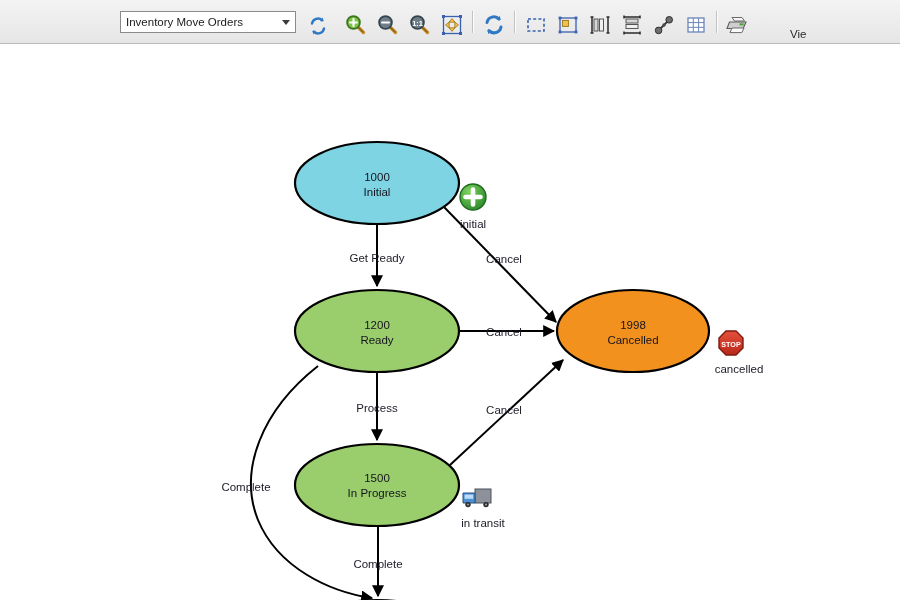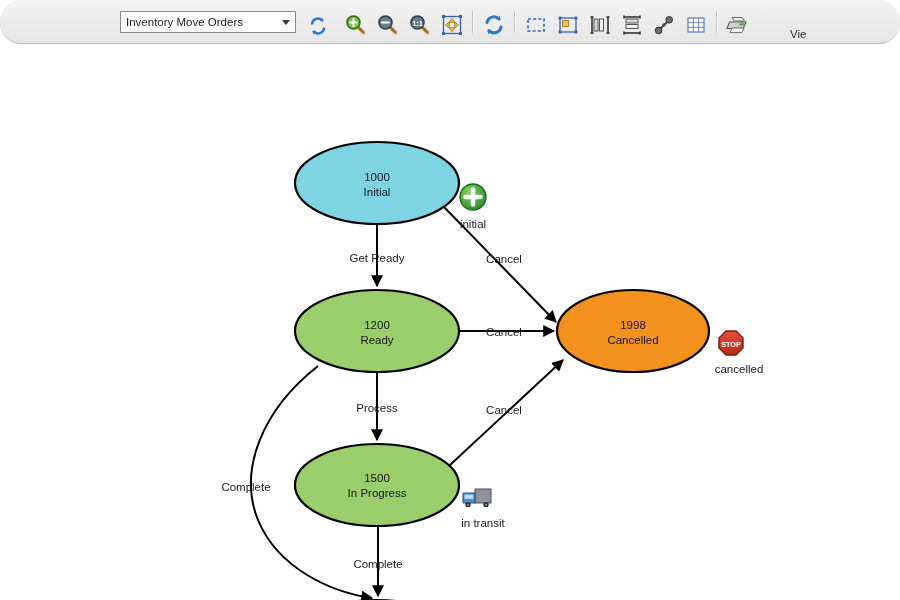--- a/index.html
+++ b/index.html
@@ -25,21 +25,20 @@
     position: absolute;
     left: 0; top: 0;
     width: 900px;
     height: 44px;
     box-sizing: border-box;
     background: linear-gradient(to bottom, #f3f3f3 0%, #ececec 55%, #e6e6e6 100%);
     border-bottom: 1px solid #b9b9b9;
     display: flex;
     align-items: center;
     padding-left: 8px;
-    border-radius: 21px;
   }
   .tb-left-pad { width: 112px; height: 1px; }
 
   .combo {
     position: relative;
     width: 176px;
     height: 22px;
     background: #ffffff;
     border: 1px solid #8a8a8a;
     box-sizing: border-box;

